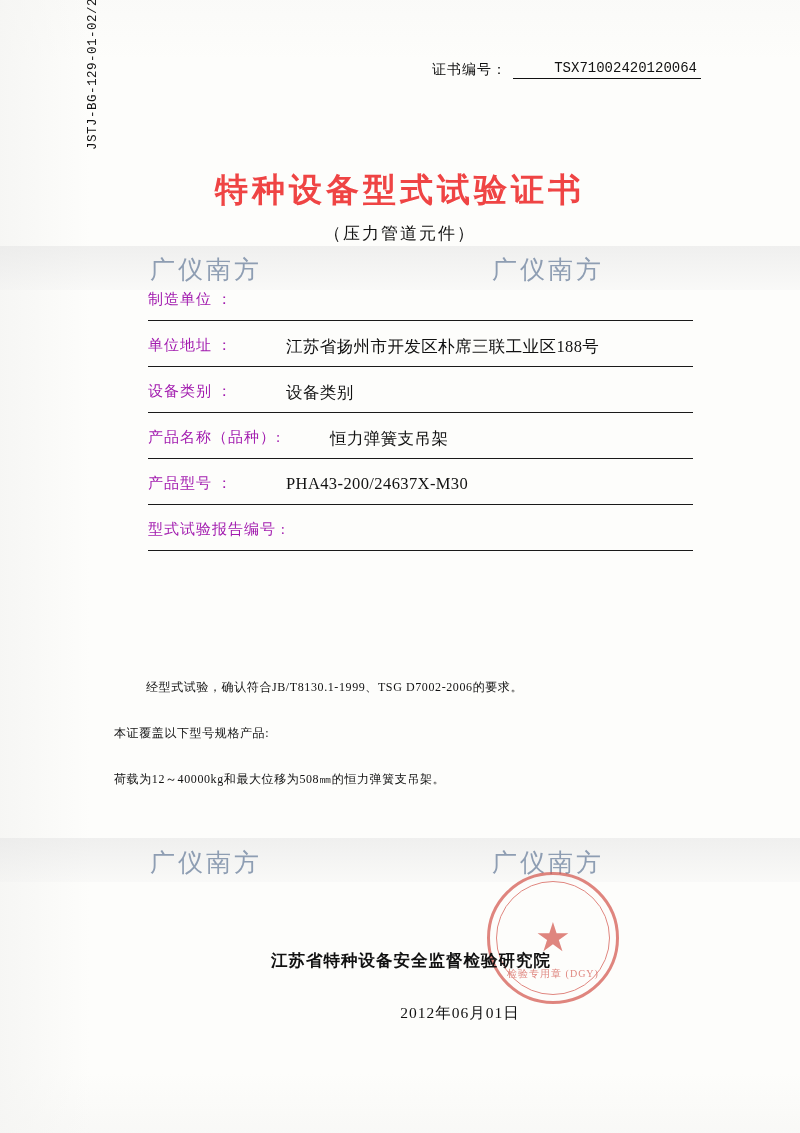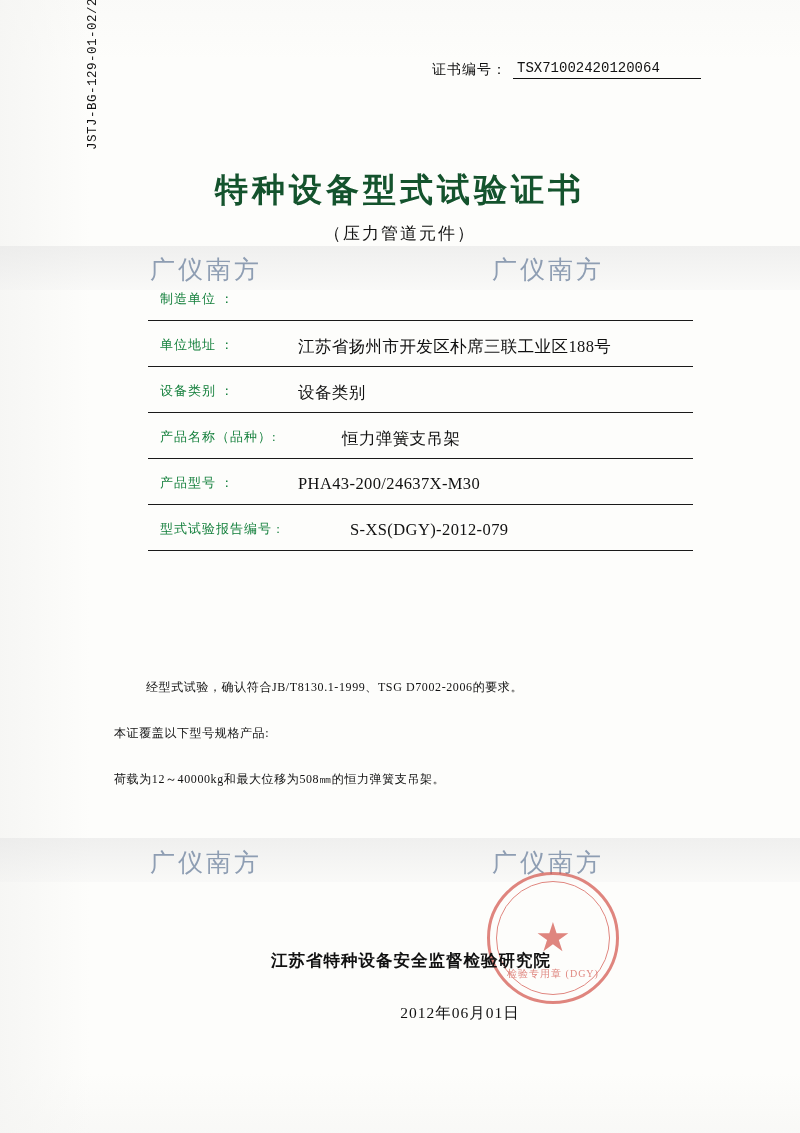--- a/index.html
+++ b/index.html
@@ -69,34 +69,34 @@
     letter-spacing: 1px;
     text-align: center;
   }
   .cert-no-value {
     font-family: "Liberation Mono", "DejaVu Sans Mono", monospace;
     font-size: 14px;
     color: #111;
     border-bottom: 1px solid #111;
     padding: 0 4px 2px 4px;
     min-width: 180px;
-    text-align: left;
+    text-align: right;
   }
 
   
   .main-title {
     position: absolute;
     left: 0;
     top: 168px;
     width: 800px;
     text-align: center;
     font-size: 33px;
     font-weight: bold;
     letter-spacing: 4px;
-    color: #14532d;
+    color: #ef4444;
     font-family: "Liberation Serif", "DejaVu Serif", serif;
   }
   .sub-title {
     position: absolute;
     left: 0;
     top: 222px;
     width: 800px;
     text-align: center;
     font-size: 17px;
     letter-spacing: 2px;
@@ -126,26 +126,25 @@
     top: 288px;
     width: 545px;
   }
   .field-row {
     position: relative;
     height: 46px;
     display: flex;
     align-items: flex-start;
   }
   .field-row .label {
-    font-size: 13px;
-    color: #15803d;
+    font-size: 15px;
+    color: #a21caf;
     letter-spacing: 1px;
     white-space: nowrap;
     padding-top: 2px;
-    margin-left: 12px;
   }
   .field-row .value {
     font-size: 16.5px;
     color: #111;
     letter-spacing: 0.4px;
     padding-top: 2px;
     padding-left: 10px;
     white-space: nowrap;
   }
   .field-row .rule {
@@ -293,21 +292,20 @@
     </div>
 
     <div class="field-row r5">
       <span class="label">产品型号 ：</span>
       <span class="value">PHA43-200/24637X-M30</span>
       <span class="rule"></span>
     </div>
 
     <div class="field-row r6">
       <span class="label">型式试验报告编号 :</span>
-      <span class="value">S-XS(DGY)-2012-079</span>
       <span class="rule"></span>
     </div>
 
   </div>
 
   <div class="body-text">
     <p class="indent">经型式试验，确认符合JB/T8130.1-1999、TSG D7002-2006的要求。</p>
     <p>本证覆盖以下型号规格产品:</p>
     <p>荷载为12～40000kg和最大位移为508㎜的恒力弹簧支吊架。</p>
   </div>

